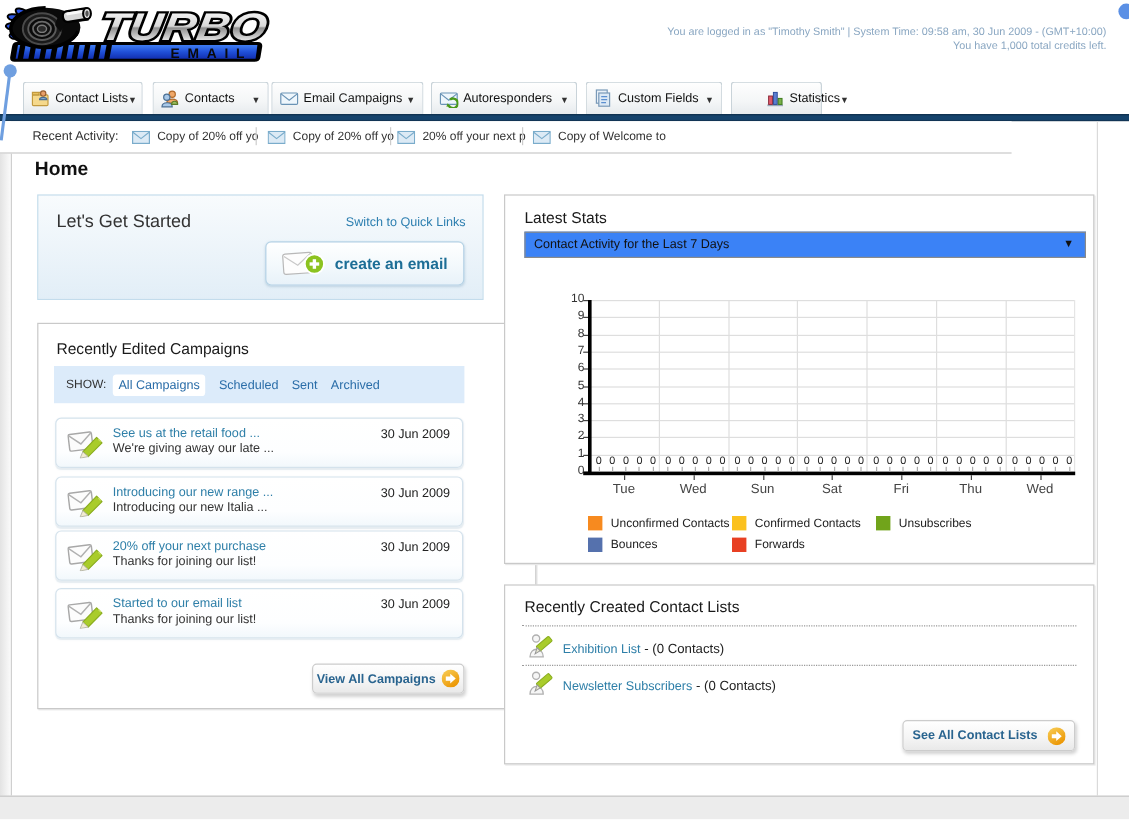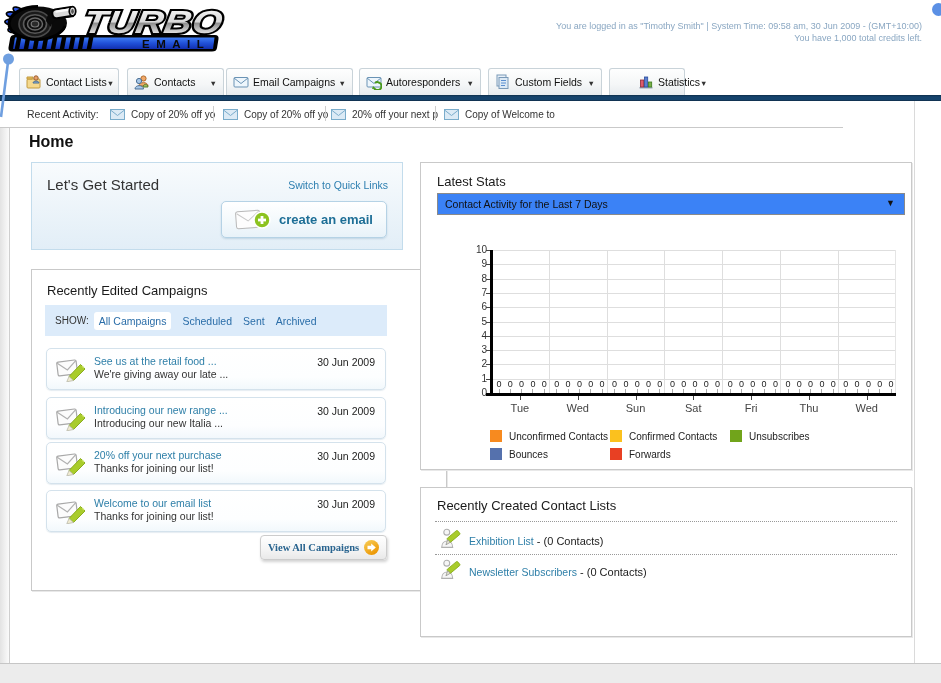--- a/index.html
+++ b/index.html
@@ -270,25 +270,25 @@
     <div class="card" style="top:220px;">
       <svg class="abs" style="left:9px;top:8px;" width="32" height="25" viewBox="0 0 32 25">
           <g transform="rotate(-7 11 12)">
             <rect x="1.5" y="4" width="19.5" height="14" rx="1.5" fill="#fcfcfc" stroke="#a8a8a8" stroke-width="1.2"></rect>
             <path d="M2,5 L11.3,13 L20.7,4.7" fill="none" stroke="#b0b0b0" stroke-width="1.2"></path>
           </g>
           <polygon points="13,19.5 24.5,7.5 29,12 17.5,23.5" fill="#a9cc2b" stroke="#8aad1f" stroke-linejoin="round"></polygon>
           <polygon points="13,19.5 17.5,23.5 10.8,24.8" fill="#f2ecd2" stroke="#b8b8a8" stroke-width="0.8"></polygon>
           <path d="M26,9 L28,11" stroke="#c6e060" stroke-width="1.2"></path>
         </svg>
-      <span class="t">Welcome to our email list</span>
+      <span class="t">Started to our email list</span>
         <span class="s">Thanks for joining our list!</span>
         <span class="d">30 Jun 2009</span>
     </div>
-    <div class="btn" style="left:228px;top:265px;width:125px;height:23px;font-family:Liberation Serif, serif;">View All Campaigns
+    <div class="btn" style="left:228px;top:283px;width:125px;height:23px;">View All Campaigns
       <svg width="15" height="15" viewBox="0 0 15 15" style="margin-left:5px;">
           <defs>
             <linearGradient id="ag1" x1="0" y1="0" x2="0.6" y2="1">
               <stop offset="0" stop-color="#f8cf5a"></stop>
               <stop offset="1" stop-color="#ec9704"></stop>
             </linearGradient>
           </defs>
           <circle cx="7.5" cy="7.5" r="7.5" fill="url(#ag1)"></circle>
           <path d="M3.5,5.8 L7.2,5.8 L7.2,3.4 L11.8,7.5 L7.2,11.6 L7.2,9.2 L3.5,9.2 Z" fill="#fff"></path>
         </svg>
@@ -456,15 +456,27 @@
     <div class="dotline" style="top:66px;"></div>
     <div class="listrow">
       <svg class="abs" style="left:19px;top:70px;" width="22" height="23" viewBox="0 0 26 25">
         <circle cx="8" cy="5" r="3.5" fill="#f6f6f6" stroke="#b0b0b0" stroke-width="1.3"></circle>
         <path d="M2,23 C2,13 15,13 15,23 Z" fill="#f6f6f6" stroke="#b0b0b0" stroke-width="1.3"></path>
         <rect x="8" y="7" width="16" height="6" rx="1" transform="rotate(-40 16 10)" fill="#a9cc2b" stroke="#8aad1f"></rect>
         <path d="M7,20 L12,17 L9,14 Z" fill="#e8e8d0" stroke="#999"></path>
       </svg>
       <div class="abs" style="left:48px;top:78px;font-size:10.5px;"><span class="nm">Newsletter Subscribers</span><span class="ct"> - (0 Contacts)</span></div>
     </div>
+    <div class="btn" style="left:331px;top:112px;width:142px;height:24px;">See All Contact Lists
+      <svg width="15" height="15" viewBox="0 0 15 15" style="margin-left:8px;">
+          <defs>
+            <linearGradient id="ag2" x1="0" y1="0" x2="0.6" y2="1">
+              <stop offset="0" stop-color="#f8cf5a"></stop>
+              <stop offset="1" stop-color="#ec9704"></stop>
+            </linearGradient>
+          </defs>
+          <circle cx="7.5" cy="7.5" r="7.5" fill="url(#ag2)"></circle>
+          <path d="M3.5,5.8 L7.2,5.8 L7.2,3.4 L11.8,7.5 L7.2,11.6 L7.2,9.2 L3.5,9.2 Z" fill="#fff"></path>
+        </svg>
+    </div>
   </div>
 
 </div>
 
 </body></html>

